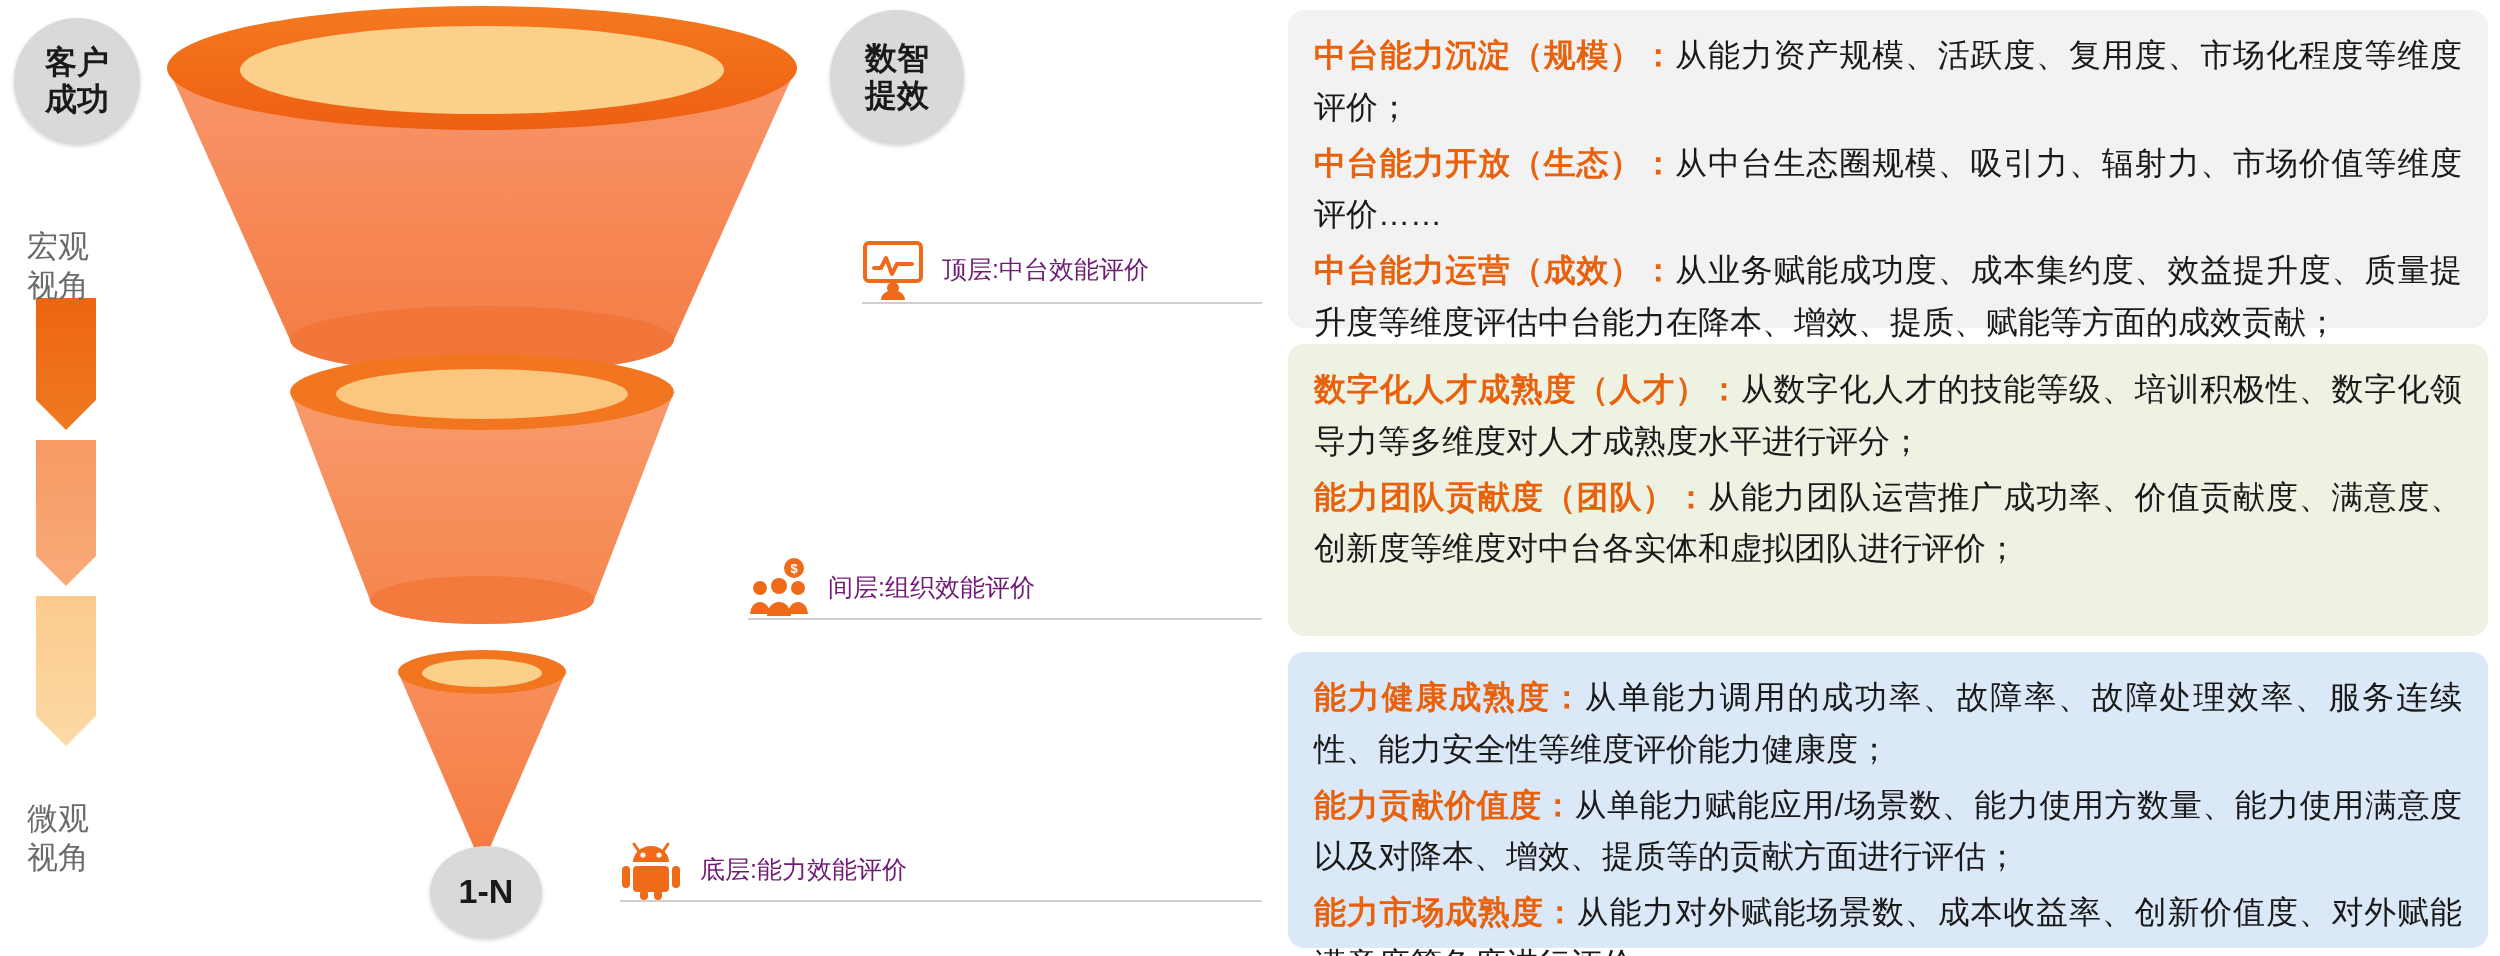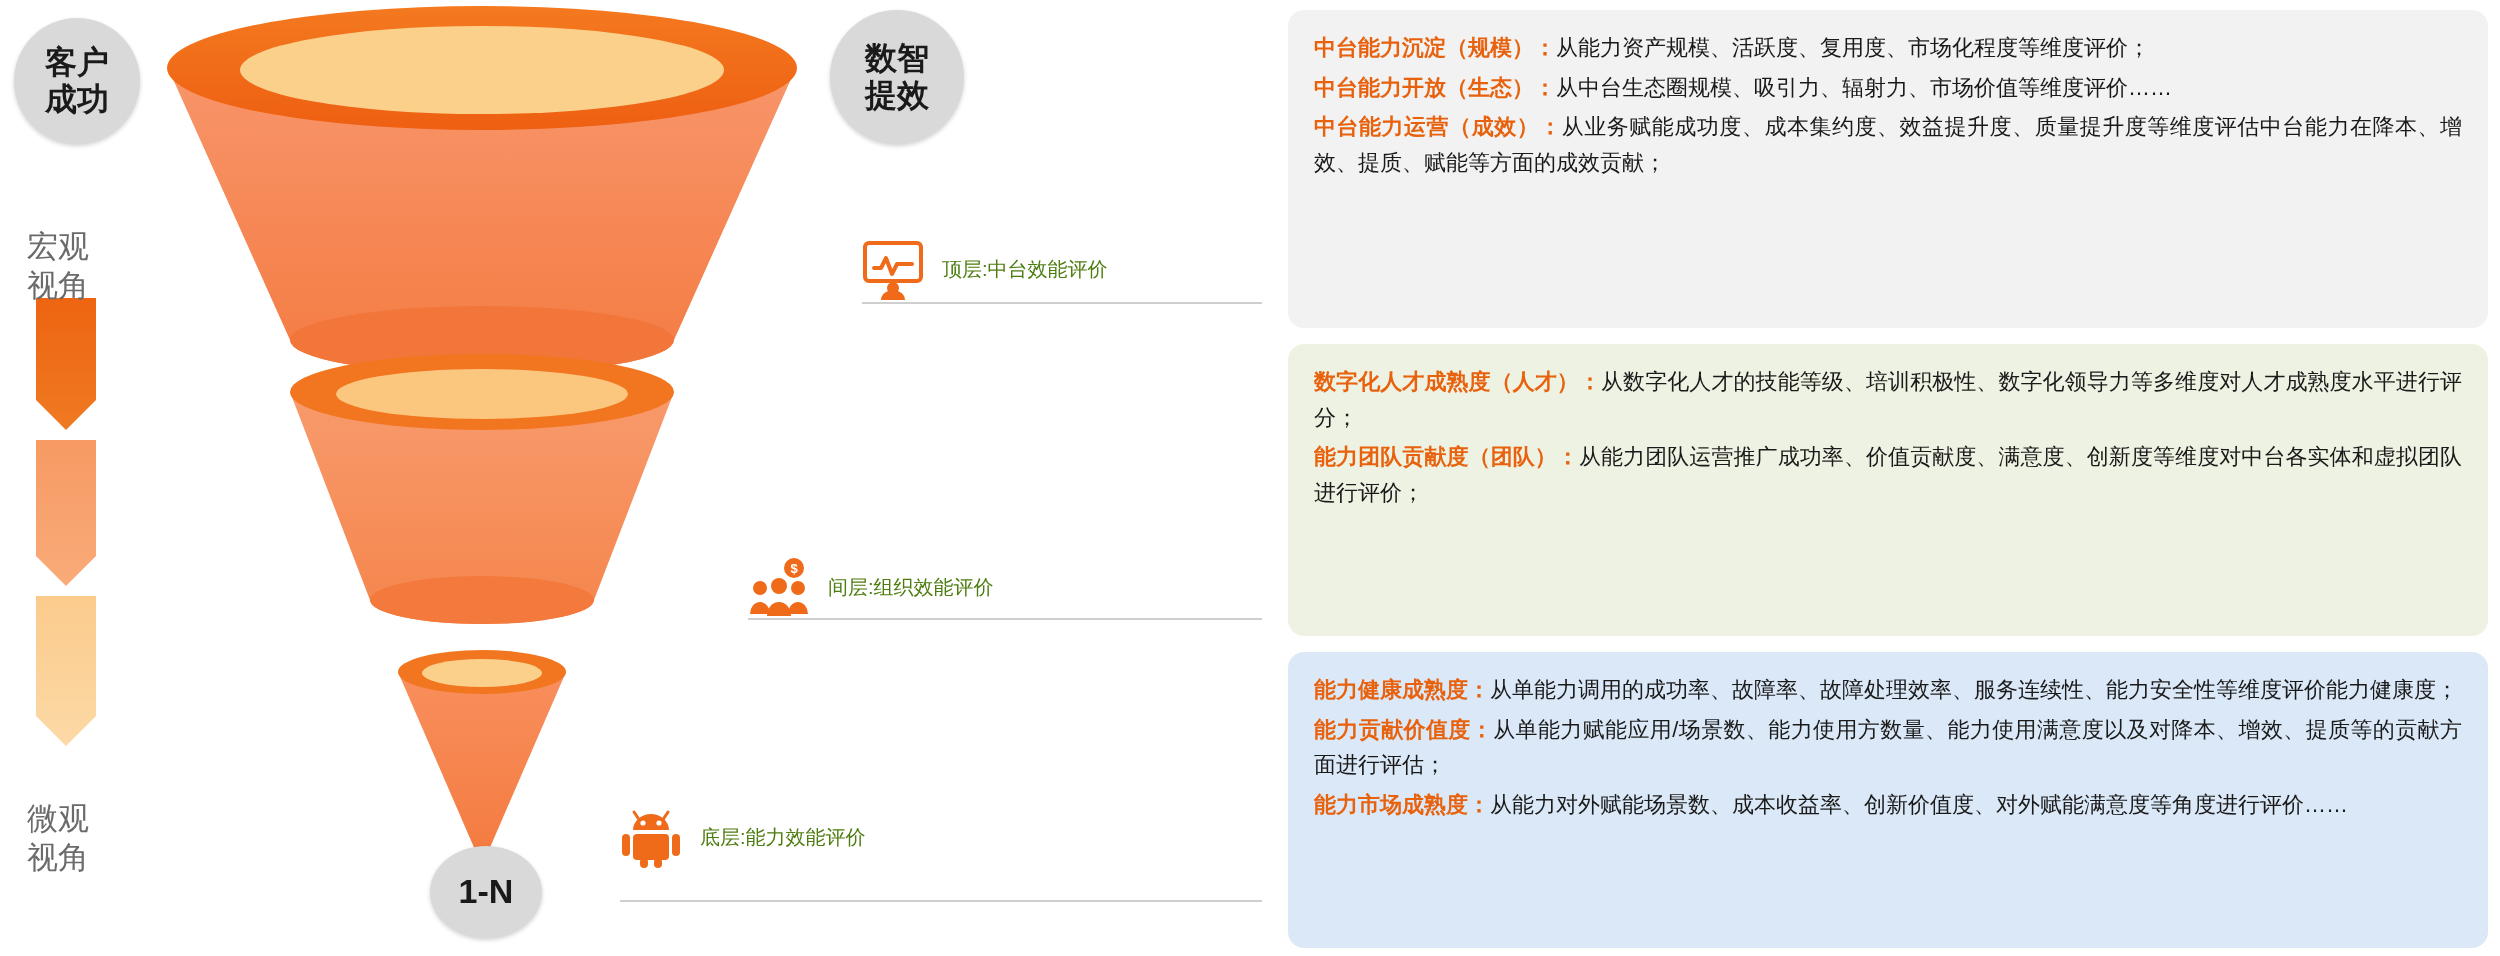--- a/index.html
+++ b/index.html
@@ -77,32 +77,32 @@
   .persp-bottom { top: 800px; }
 
   
   .annot {
     position: absolute;
     display: flex;
     align-items: center;
     gap: 18px;
   }
   .annot .annot-text {
-    font-size: 20px;
-    color: #4d7c0f;
+    font-size: 25px;
+    color: #701a75;
     white-space: nowrap;
   }
   .annot-line {
     position: absolute;
     height: 2px;
     background: #cfcfcf;
   }
   .annot-1 { left: 862px; top: 238px; }
   .annot-2 { left: 748px; top: 556px; }
-  .annot-3 { left: 620px; top: 806px; }
+  .annot-3 { left: 620px; top: 838px; }
 
   .annot-line-1 { left: 862px; top: 302px; width: 400px; }
   .annot-line-2 { left: 748px; top: 618px; width: 514px; }
   .annot-line-3 { left: 620px; top: 900px; width: 642px; }
 
   .icon-box {
     width: 62px; height: 62px;
     flex: 0 0 62px;
     position: relative;
   }
@@ -119,21 +119,21 @@
     border-radius: 16px;
     padding: 20px 26px 18px 26px;
     box-sizing: border-box;
     margin-bottom: 16px;
   }
   .panel-1 { background: #f2f2f2; height: 318px; }
   .panel-2 { background: #eef2e2; height: 292px; }
   .panel-3 { background: #dbe8f7; height: 296px; }
 
   .para {
-    font-size: 22px;
+    font-size: 32px;
     line-height: 1.62;
     color: #1a1a1a;
     text-align: justify;
     margin: 0 0 4px 0;
   }
   .para .lead {
     color: #e8620e;
     font-weight: bold;
   }
   .panel-3 .para .lead { color: #e8620e; }

